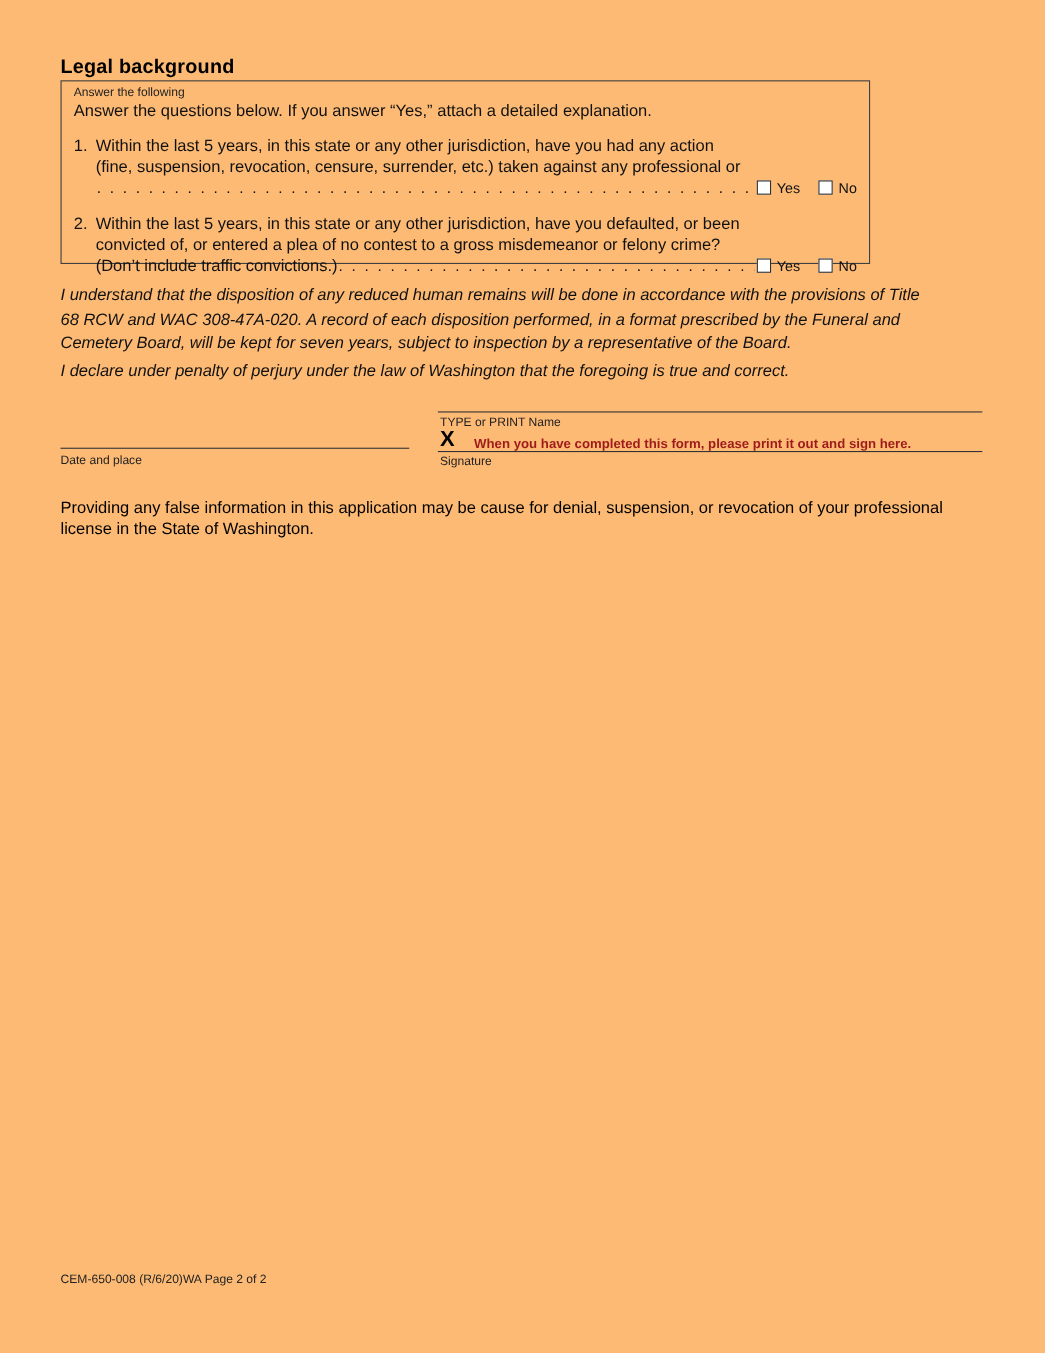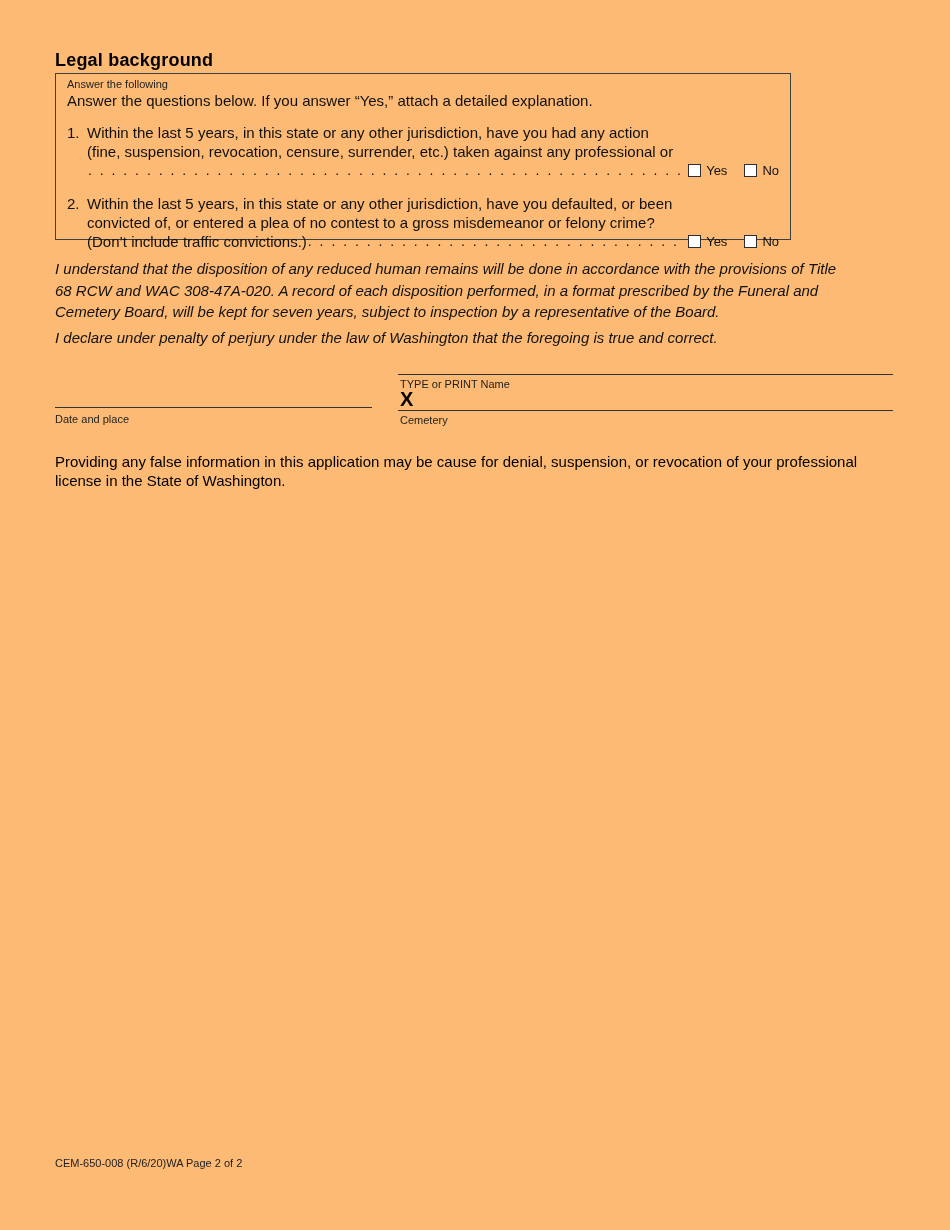--- a/index.html
+++ b/index.html
@@ -172,21 +172,22 @@
   <div class="italic-para para1">I understand that the disposition of any reduced human remains will be done in accordance with the provisions of Title 68 RCW and WAC 308-47A-020. A record of each disposition performed, in a format prescribed by the Funeral and Cemetery Board, will be kept for seven years, subject to inspection by a representative of the Board.</div>
   <div class="italic-para para2">I declare under penalty of perjury under the law of Washington that the foregoing is true and correct.</div>
 
   <div class="sig-line line-date"></div>
   <div class="small-label label-date">Date and place</div>
 
   <div class="sig-line line-type"></div>
   <div class="small-label label-type">TYPE or PRINT Name</div>
 
   <div class="x-mark">X</div>
+  <div class="sign-instruction" style="color: rgb(158, 27, 28);">When you have completed this form, please print it out and sign here.</div>
 
   <div class="sig-line line-sig"></div>
-  <div class="small-label label-sig">Cemetery</div>
+  <div class="small-label label-sig">Signature</div>
 
   <div class="warning">Providing any false information in this application may be cause for denial, suspension, or revocation of your professional license in the State of Washington.</div>
 
   <div class="footer">CEM-650-008 (R/6/20)WA Page 2 of 2</div>
 
 </div>
 
 </body></html>

